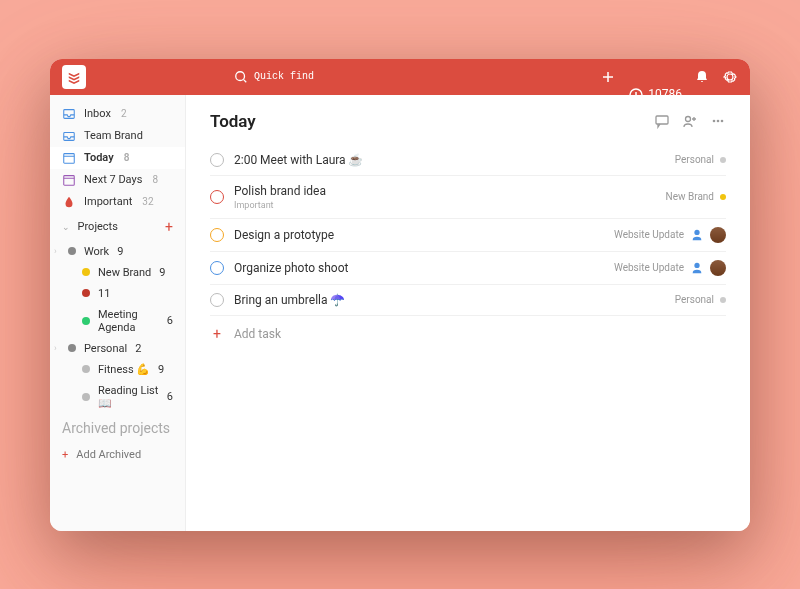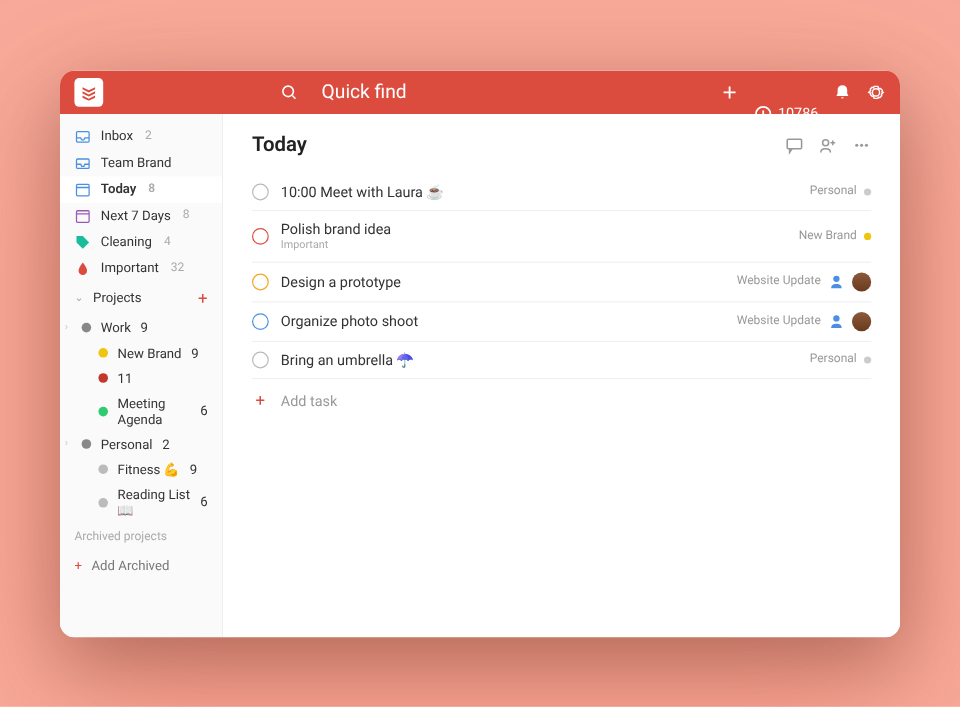--- a/index.html
+++ b/index.html
@@ -37,23 +37,24 @@
   border-radius: 4px;
   display: flex;
   align-items: center;
   justify-content: center;
 }
 .logo svg { width: 14px; height: 14px; }
 .search-wrap {
   margin-left: 140px;
   display: flex;
   align-items: center;
-  gap: 20px;
+  gap: 6px;
   color: #fff;
-  font-size: 16px;
+  font-size: 10px;
+  font-family: Liberation Mono, monospace;
 }
 .search-wrap svg { width: 14px; height: 14px; }
 .topbar-spacer { flex: 1; }
 .topbar-right {
   display: flex;
   align-items: center;
   gap: 12px;
   color: #fff;
   font-size: 12px;
 }
@@ -98,21 +99,21 @@
   display: flex;
   align-items: center;
   padding: 4px 12px 4px 18px;
   gap: 8px;
   color: #333;
   cursor: pointer;
 }
 .sb-proj .chev-left { position: absolute; left: 4px; color:#ccc; font-size:9px; }
 .sb-proj.nested { padding-left: 32px; }
 .dot { width: 8px; height: 8px; border-radius: 50%; flex-shrink:0; }
-.sb-archived { padding: 6px 12px; color: #aaa; font-size: 10px; }
+.sb-archived { padding: 6px 12px; color: #aaa; font-size: 14px; }
 .sb-addproj { display:flex;align-items:center;gap:8px;padding:6px 12px;color:#777;font-size:11px;cursor:pointer;}
 .sb-addproj .plus-s { color:#db4c3f; }
 .main {
   flex: 1;
   background: #fff;
   overflow-y: auto;
   padding: 16px 24px;
 }
 .main-head {
   display: flex;
@@ -225,29 +226,20 @@
             <svg viewBox="0 0 16 16" fill="none" stroke="#9b59b6" stroke-width="1.2">
               <rect x="2" y="3" width="12" height="11" rx="1"></rect>
               <line x1="2" y1="6" x2="14" y2="6"></line>
             </svg>
           </span>
         <span>Next 7 Days</span>
         <span class="count">8</span>
       </div>
       <div class="sb-item">
         <span class="icon">
-            <svg viewBox="0 0 16 16" fill="#1abc9c">
-              <path d="M2 2h6l6 6-6 6-6-6z"></path>
-            </svg>
-          </span>
-        <span>Cleaning</span>
-        <span class="count">4</span>
-      </div>
-      <div class="sb-item">
-        <span class="icon">
             <svg viewBox="0 0 16 16" fill="#db4c3f">
               <path d="M8 2c3 4 4 6 4 8a4 4 0 11-8 0c0-2 1-4 4-8z"></path>
             </svg>
           </span>
         <span>Important</span>
         <span class="count">32</span>
       </div>
 
       <div class="sb-section-head">
         <span class="chev">⌄</span>
@@ -319,21 +311,21 @@
               <circle cx="4" cy="8" r="1.3"></circle>
               <circle cx="8" cy="8" r="1.3"></circle>
               <circle cx="12" cy="8" r="1.3"></circle>
             </svg>
         </div>
       </div>
 
       <div class="task-row">
         <div class="task-circle"></div>
         <div class="task-body">
-          <span>10:00 Meet with Laura ☕</span>
+          <span>2:00 Meet with Laura ☕</span>
         </div>
         <div class="task-meta">
           <span>Personal</span>
           <span class="dot" style="background:#ccc;width:6px;height:6px"></span>
         </div>
       </div>
 
       <div class="task-row">
         <div class="task-circle p1"></div>
         <div class="task-body">

